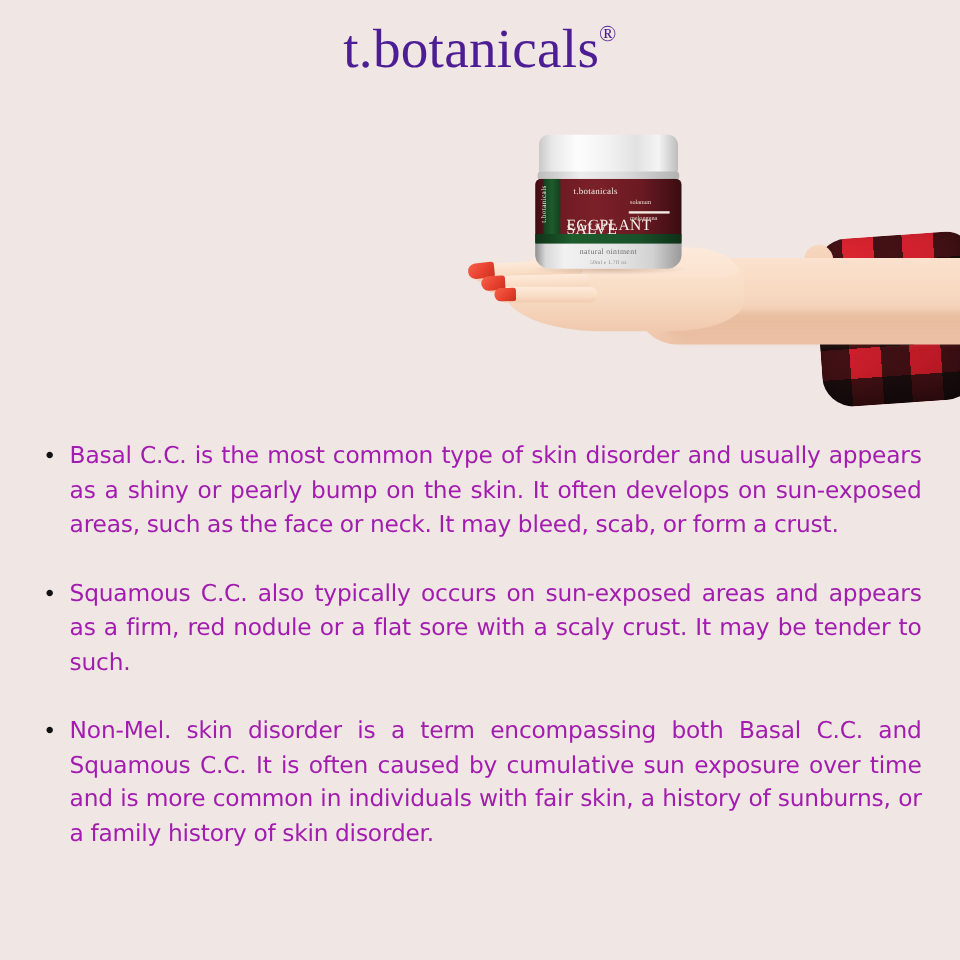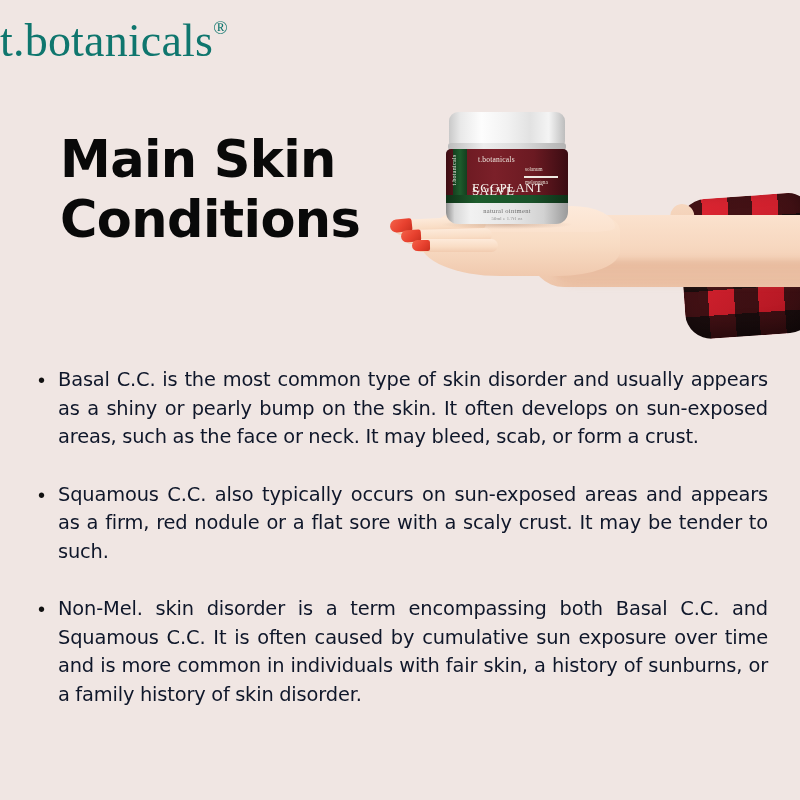--- a/index.html
+++ b/index.html
@@ -24,24 +24,25 @@
     background: #f0e6e3;
     overflow: hidden;
   }
 
   
   .brand {
     position: absolute;
     top: 18px;
     left: 0;
     width: 800px;
+    text-align: center;
     font-family: "Liberation Serif", serif;
     font-size: 46px;
     letter-spacing: 0.2px;
-    color: #0f766e;
+    color: #4c1d95;
     white-space: nowrap;
     line-height: 1;
   }
   .brand-sup {
     font-size: 19px;
     vertical-align: 22px;
     font-family: "Liberation Serif", serif;
   }
 
   
@@ -342,39 +343,35 @@
     font-size: 20px;
     line-height: 1.44;
     color: #111;
     text-align: left;
   }
   .bullet-text {
     flex: 1 1 auto;
     font-family: "DejaVu Sans", sans-serif;
     font-size: 19.4px;
     line-height: 1.47;
-    color: #0f172a;
+    color: #a21caf;
     text-align: justify;
     letter-spacing: -0.15px;
     word-spacing: -0.4px;
   }
 </style>
 </head>
 <body>
 
 <div class="poster">
 
   <div class="brand">
     <span>t.botanicals</span><span class="brand-sup">®</span>
   </div>
 
-  <div class="headline">
-    <span class="headline-line">Main Skin</span>
-    <span class="headline-line">Conditions</span>
-  </div>
 
   <div class="photo">
 
     <div class="sleeve"></div>
     <div class="sleeve-cuff"></div>
 
     <div class="forearm"></div>
     <div class="forearm-shade"></div>
 
     <div class="palm"></div>

